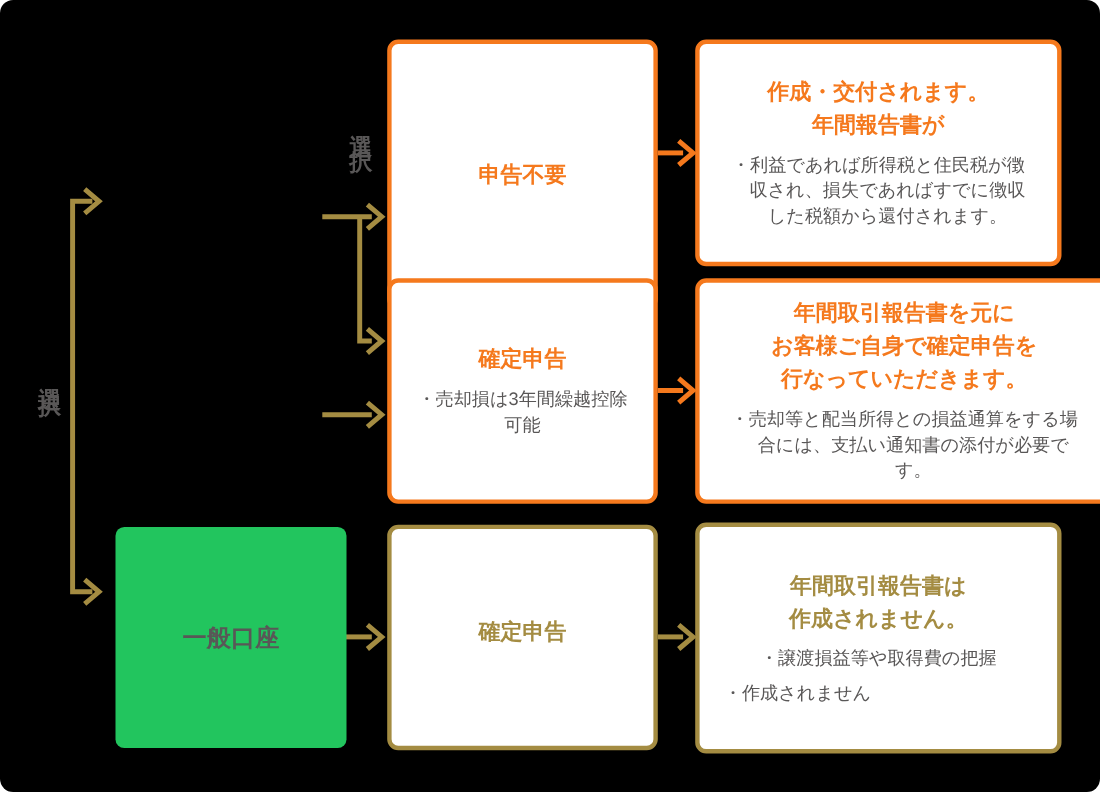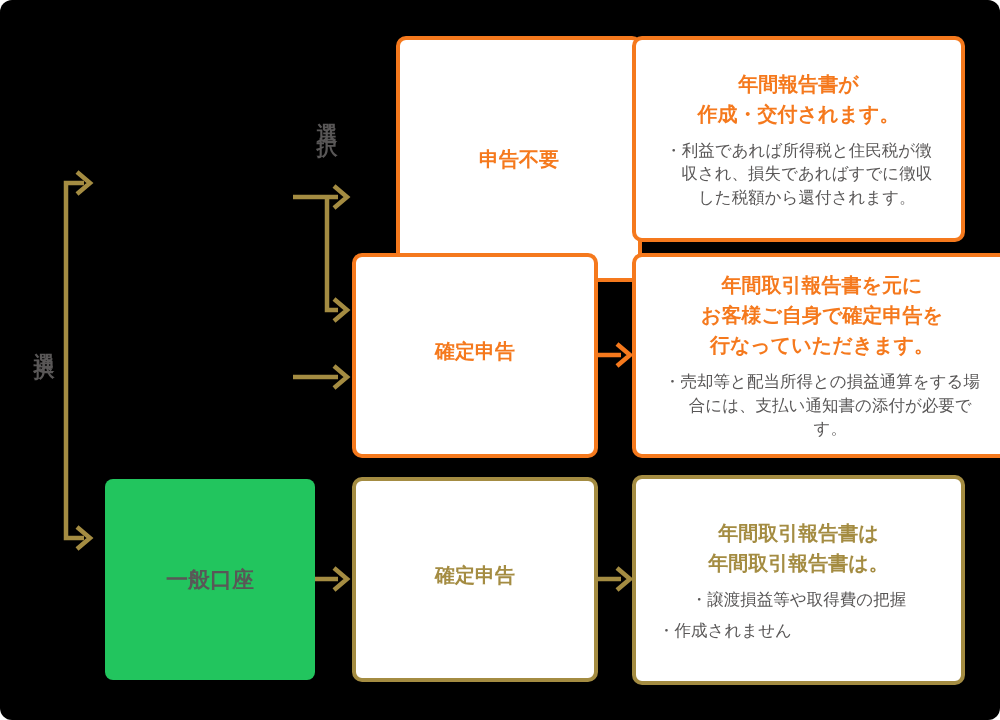--- a/index.html
+++ b/index.html
@@ -43,21 +43,21 @@
     color:#595757;font-weight:600;font-size:22px;
   }
 
   .flow-box{
     position:absolute;background:#ffffff;border-radius:10px;box-sizing:border-box;
     display:flex;flex-direction:column;justify-content:center;
   }
   .border-orange{border:4px solid #F5791D;}
   .border-olive{border:4px solid #A48C42;}
 
-  .mid1{left:352px;top:36px;width:246px;height:246px;align-items:center;margin-left:44px;}
+  .mid1{left:352px;top:36px;width:246px;height:246px;align-items:center;}
   .mid2{left:352px;top:253px;width:246px;height:205px;padding:0 18px;}
   .mid3{left:352px;top:477px;width:246px;height:205px;padding:0 18px;}
   .right1{left:632px;top:36px;width:333px;height:206px;padding:0 22px;}
   .right2{left:632px;top:253px;width:380px;height:205px;padding:0 22px;}
   .right3{left:632px;top:475px;width:333px;height:210px;padding:0 22px;}
 
   .box-title{font-weight:700;font-size:20px;text-align:center;line-height:1.5;}
   .t-orange{color:#F5791D;}
   .t-olive{color:#A48C42;}
   .title-gap{margin-bottom:10px;}
@@ -120,45 +120,46 @@
   <div class="ippan-box">
     <span>一般口座</span>
   </div>
 
   <div class="flow-box border-orange mid1">
     <div class="box-title t-orange">申告不要</div>
   </div>
 
   <div class="flow-box border-orange mid2">
     <div class="box-title t-orange title-gap">確定申告</div>
+    <div class="bullet first">・売却損は3年間繰越控除可能</div>
   </div>
 
   <div class="flow-box border-olive mid3">
     <div class="box-title t-olive title-gap">確定申告</div>
   </div>
 
   <div class="flow-box border-orange right1">
     <div class="box-title t-orange title-gap">
+      <div>作成・交付されます。</div>
       <div>年間報告書が</div>
-      <div>作成・交付されます。</div>
     </div>
     <div class="bullet first hang">・利益であれば所得税と住民税が徴収され、損失であればすでに徴収した税額から還付されます。</div>
   </div>
 
   <div class="flow-box border-orange right2">
     <div class="box-title t-orange title-gap">
       <div>年間取引報告書を元に</div>
       <div>お客様ご自身で確定申告を</div>
       <div>行なっていただきます。</div>
     </div>
     <div class="bullet first hang">・売却等と配当所得との損益通算をする場合には、支払い通知書の添付が必要です。</div>
   </div>
 
   <div class="flow-box border-olive right3">
     <div class="box-title t-olive title-gap">
       <div>年間取引報告書は</div>
-      <div>年間取引報告書は。</div>
+      <div>作成されません。</div>
     </div>
     <div class="bullet first hang">・譲渡損益等や取得費の把握</div>
     <div class="bullet hang">・作成されません</div>
   </div>
 
 </div>
 
 </body></html>

